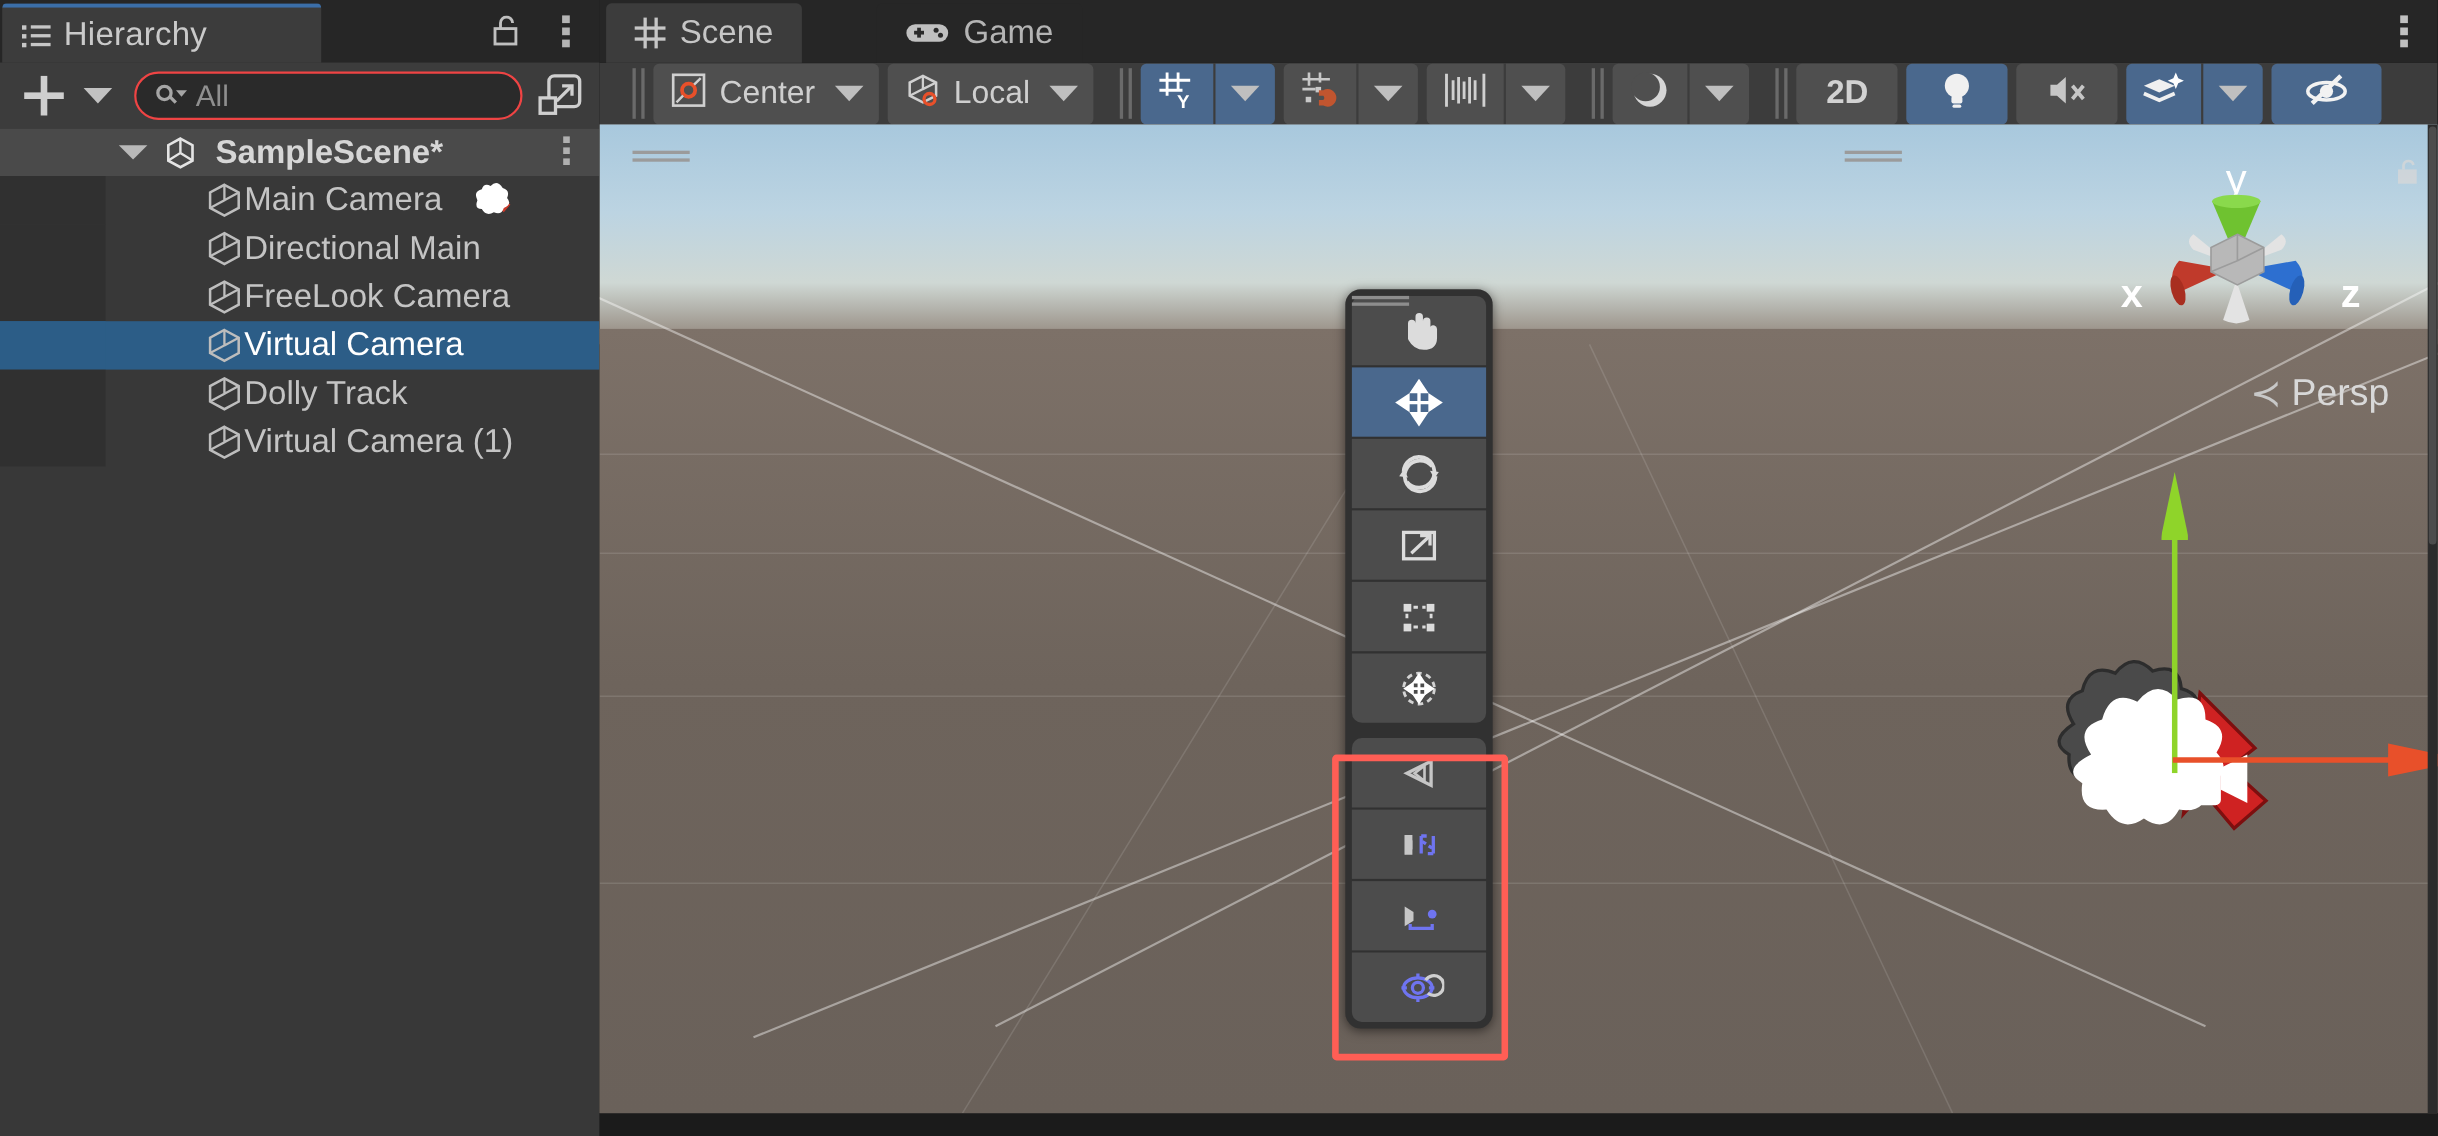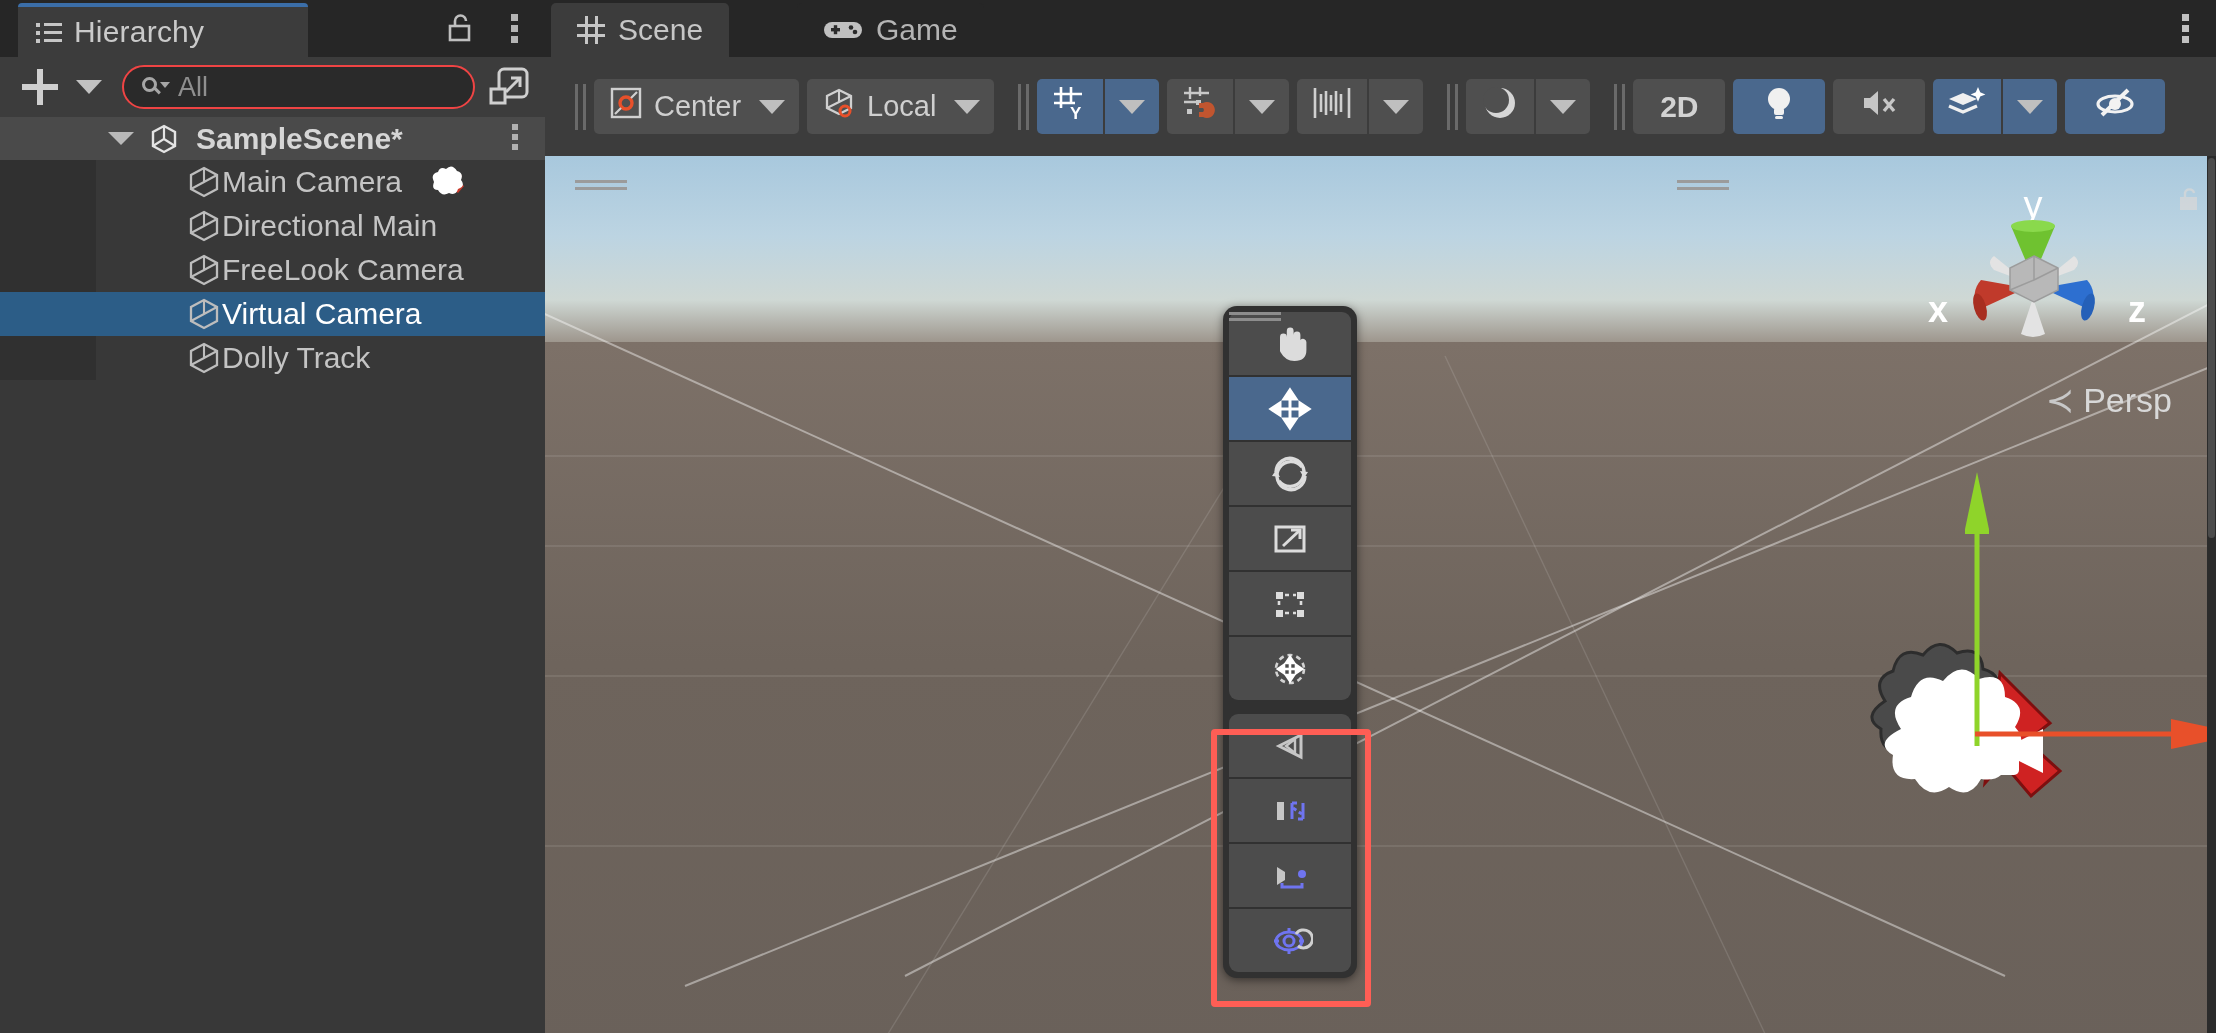--- a/index.html
+++ b/index.html
@@ -7,21 +7,21 @@
     font-family:"Liberation Sans", sans-serif; }
 
   #app { position:relative; width:2216px; height:1033px; background:#1b1b1b; }
 
   
   #hierarchy { position:absolute; left:0; top:0; width:545px; height:1033px;
     background:#383838; }
   .hier-tabbar { position:relative; height:57px; background:#262626; }
   .hier-tab { position:absolute; left:2px; top:3px; width:290px; height:54px;
     background:#3c3c3c; border-top:4px solid #3b6ea8;
-    border-radius:4px 4px 0 0; display:flex; align-items:center; padding-left:18px;margin-left:16px; }
+    border-radius:4px 4px 0 0; display:flex; align-items:center; padding-left:18px; }
   .hier-tab-label { color:#cacaca; font-size:30px; letter-spacing:.2px; }
   .tabicon-hier { width:26px; height:24px; margin-right:12px; position:relative; flex:0 0 auto; }
   .tabicon-hier i { position:absolute; background:#c6c6c6; }
   .tabicon-hier i:nth-child(1){ left:0; top:3px; width:4px; height:4px; }
   .tabicon-hier i:nth-child(2){ left:0; top:11px; width:4px; height:4px; }
   .tabicon-hier i:nth-child(3){ left:0; top:19px; width:4px; height:4px; }
   .tabicon-hier i:nth-child(4){ left:8px; top:3px; width:18px; height:3px; }
   .tabicon-hier i:nth-child(5){ left:8px; top:11px; width:18px; height:3px; }
   .tabicon-hier i:nth-child(6){ left:8px; top:19px; width:18px; height:3px; }
 
@@ -95,21 +95,21 @@
   .grid-ico i:nth-child(2){ left:18px; top:0; width:3px; height:28px; }
   .grid-ico i:nth-child(3){ left:0; top:8px; width:28px; height:3px; }
   .grid-ico i:nth-child(4){ left:0; top:18px; width:28px; height:3px; }
   .gamepad-ico{ width:40px;height:26px;margin-right:13px; flex:0 0 auto;}
   .panel-kebab { position:absolute; right:26px; top:14px; width:8px; height:30px; }
   .panel-kebab i{position:absolute;left:0;width:7px;height:7px;background:#c0c0c0;}
   .panel-kebab i:nth-child(1){top:0;}.panel-kebab i:nth-child(2){top:11px;}
   .panel-kebab i:nth-child(3){top:22px;}
 
   
-  .scene-toolbar { height:99px; background:#3c3c3c; display:flex;
+  .scene-toolbar { height:56px; background:#3c3c3c; display:flex;
     align-items:center; padding:0 14px; gap:0; }
   .tb-btn { height:55px; background:#4f4f4f; border-radius:5px;
     display:flex; align-items:center; justify-content:center;
     padding:0 14px; margin-right:8px; color:#d2d2d2; font-size:28px; }
   .tb-btn.active { background:#4a688d; }
   .tb-sep { width:3px; height:46px; background:#6a6a6a; margin:0 16px;
     box-shadow:8px 0 0 #6a6a6a; }
   .tb-caret { width:0;height:0;border-left:13px solid transparent;
     border-right:13px solid transparent; border-top:14px solid #bfbfbf; }
   .tb-label { margin:0 18px 0 10px; color:#cfcfcf; font-size:29px; }
@@ -271,20 +271,28 @@
               </svg></span>
             <span class="tree-label">Virtual Camera</span>
           </div>
           <div class="tree-item">
             <span class="disc"></span>
             <span class="cube-ico"><svg width="36" height="36" viewBox="0 0 36 36">
                 <path d="M18 4 L31 11 V25 L18 32 L5 25 V11 Z" fill="none" stroke="#bdbdbd" stroke-width="2.3"></path>
                 <path d="M18 4 V18 L5 25 M18 18 L31 11" fill="none" stroke="#bdbdbd" stroke-width="2.1"></path>
               </svg></span>
             <span class="tree-label">Dolly Track</span>
+          </div>
+          <div class="tree-item">
+            <span class="disc"></span>
+            <span class="cube-ico"><svg width="36" height="36" viewBox="0 0 36 36">
+                <path d="M18 4 L31 11 V25 L18 32 L5 25 V11 Z" fill="none" stroke="#bdbdbd" stroke-width="2.3"></path>
+                <path d="M18 4 V18 L5 25 M18 18 L31 11" fill="none" stroke="#bdbdbd" stroke-width="2.1"></path>
+              </svg></span>
+            <span class="tree-label">Virtual Camera (1)</span>
           </div>
         </div>
     </div>
   </div>
 
   <div id="scenepanel">
 
     <div class="scene-tabbar">
       <div class="scene-tab active">
         <span class="grid-ico">

